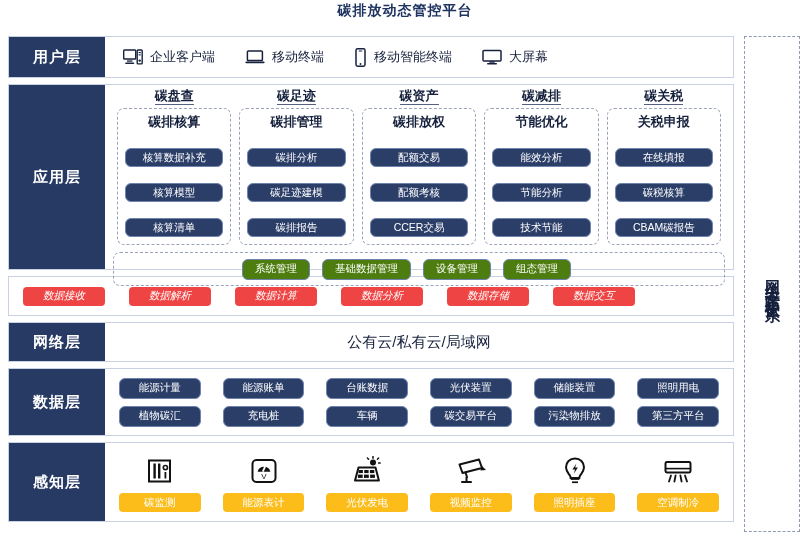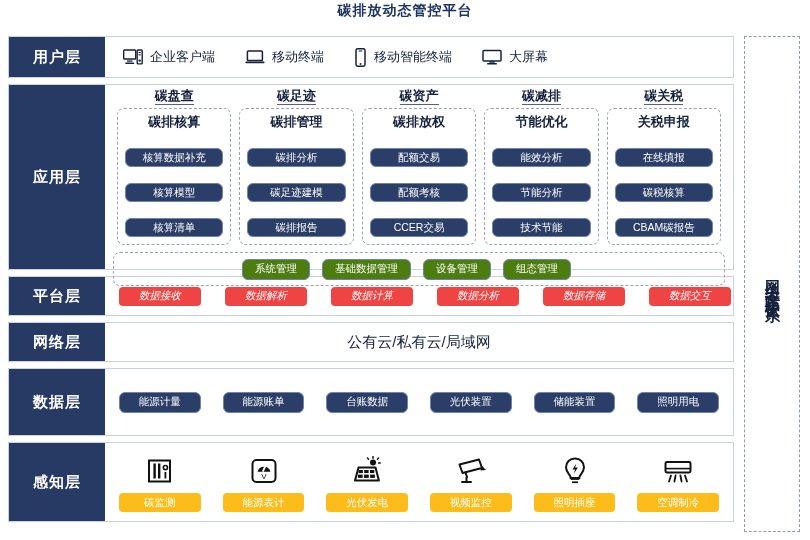--- a/index.html
+++ b/index.html
@@ -315,21 +315,20 @@
           <div class="pill-mgmt">系统管理</div>
           <div class="pill-mgmt">基础数据管理</div>
           <div class="pill-mgmt">设备管理</div>
           <div class="pill-mgmt">组态管理</div>
         </div>
 
       </div>
     </div>
 
     <div class="layer row-plat">
-      <div class="layer-label">平台层</div>
       <div class="layer-body">
         <div class="plat-items">
           <div class="pill-amber">数据接收</div>
           <div class="pill-amber">数据解析</div>
           <div class="pill-amber">数据计算</div>
           <div class="pill-amber">数据分析</div>
           <div class="pill-amber">数据存储</div>
           <div class="pill-amber">数据交互</div>
         </div>
       </div>
@@ -346,20 +345,28 @@
       <div class="layer-label">数据层</div>
       <div class="layer-body">
         <div class="data-grid">
           <div class="data-row">
             <div class="pill-data">能源计量</div>
             <div class="pill-data">能源账单</div>
             <div class="pill-data">台账数据</div>
             <div class="pill-data">光伏装置</div>
             <div class="pill-data">储能装置</div>
             <div class="pill-data">照明用电</div>
+          </div>
+          <div class="data-row">
+            <div class="pill-data">植物碳汇</div>
+            <div class="pill-data">充电桩</div>
+            <div class="pill-data">车辆</div>
+            <div class="pill-data">碳交易平台</div>
+            <div class="pill-data">污染物排放</div>
+            <div class="pill-data">第三方平台</div>
           </div>
         </div>
       </div>
     </div>
 
     <div class="layer row-sense">
       <div class="layer-label">感知层</div>
       <div class="layer-body">
         <div class="sense-items">
 

